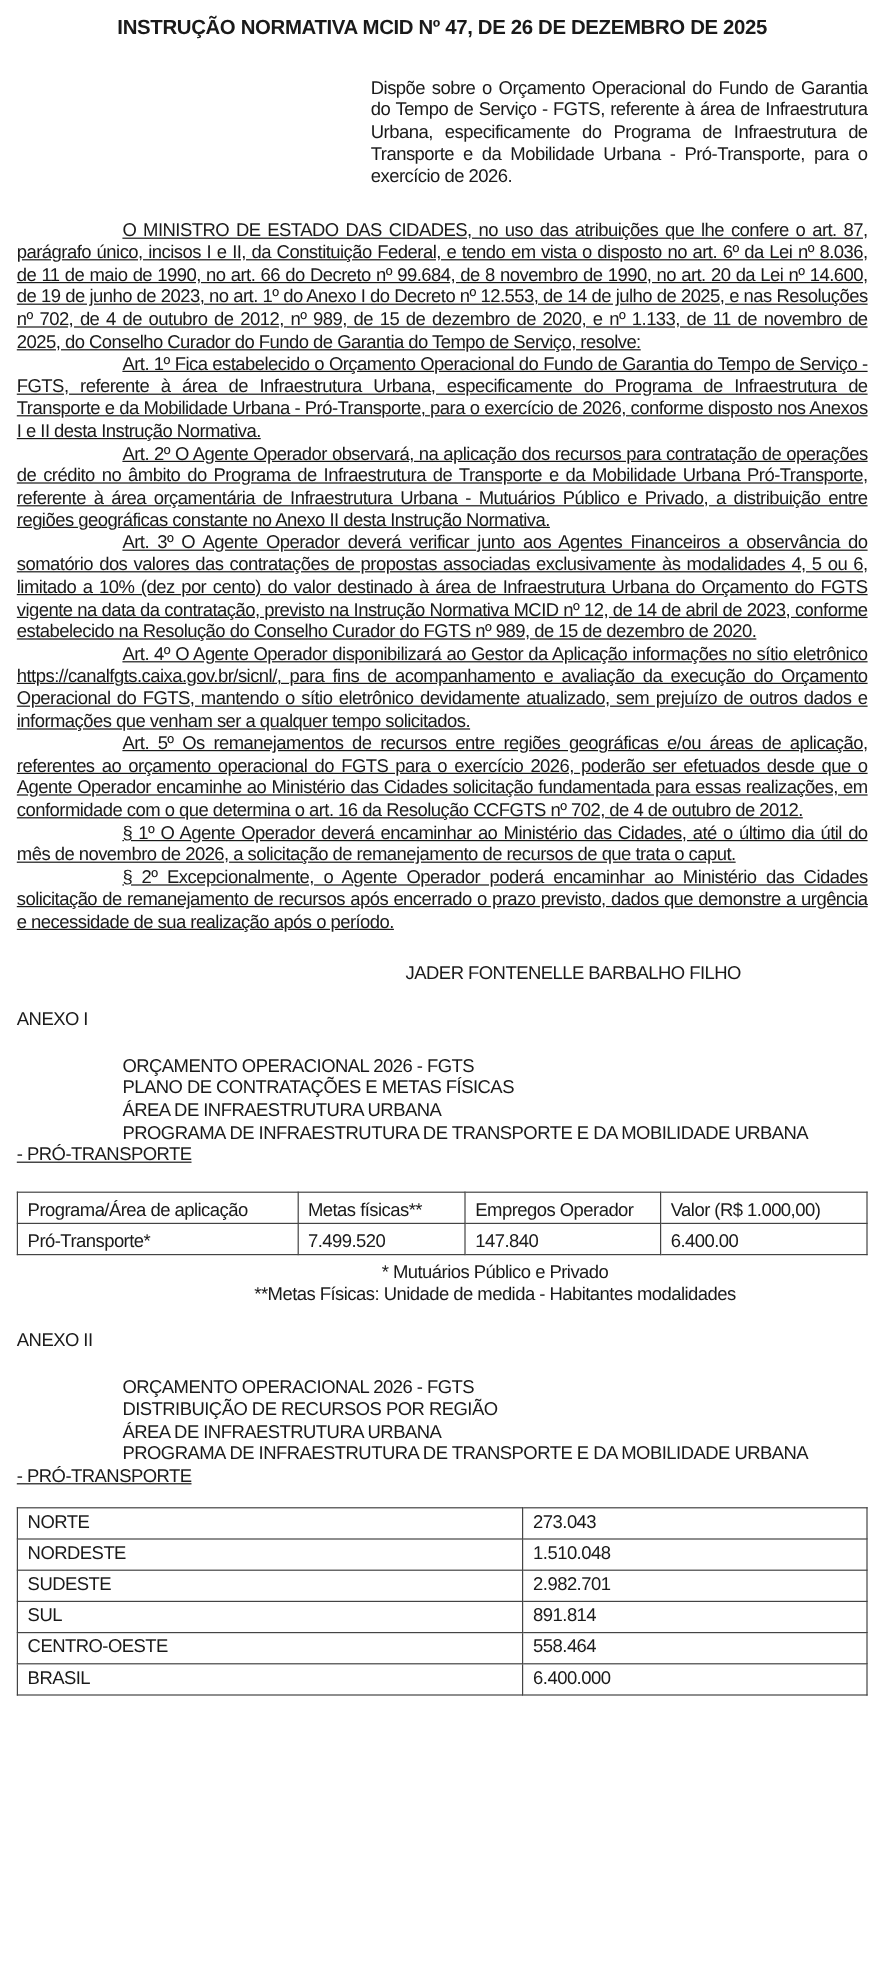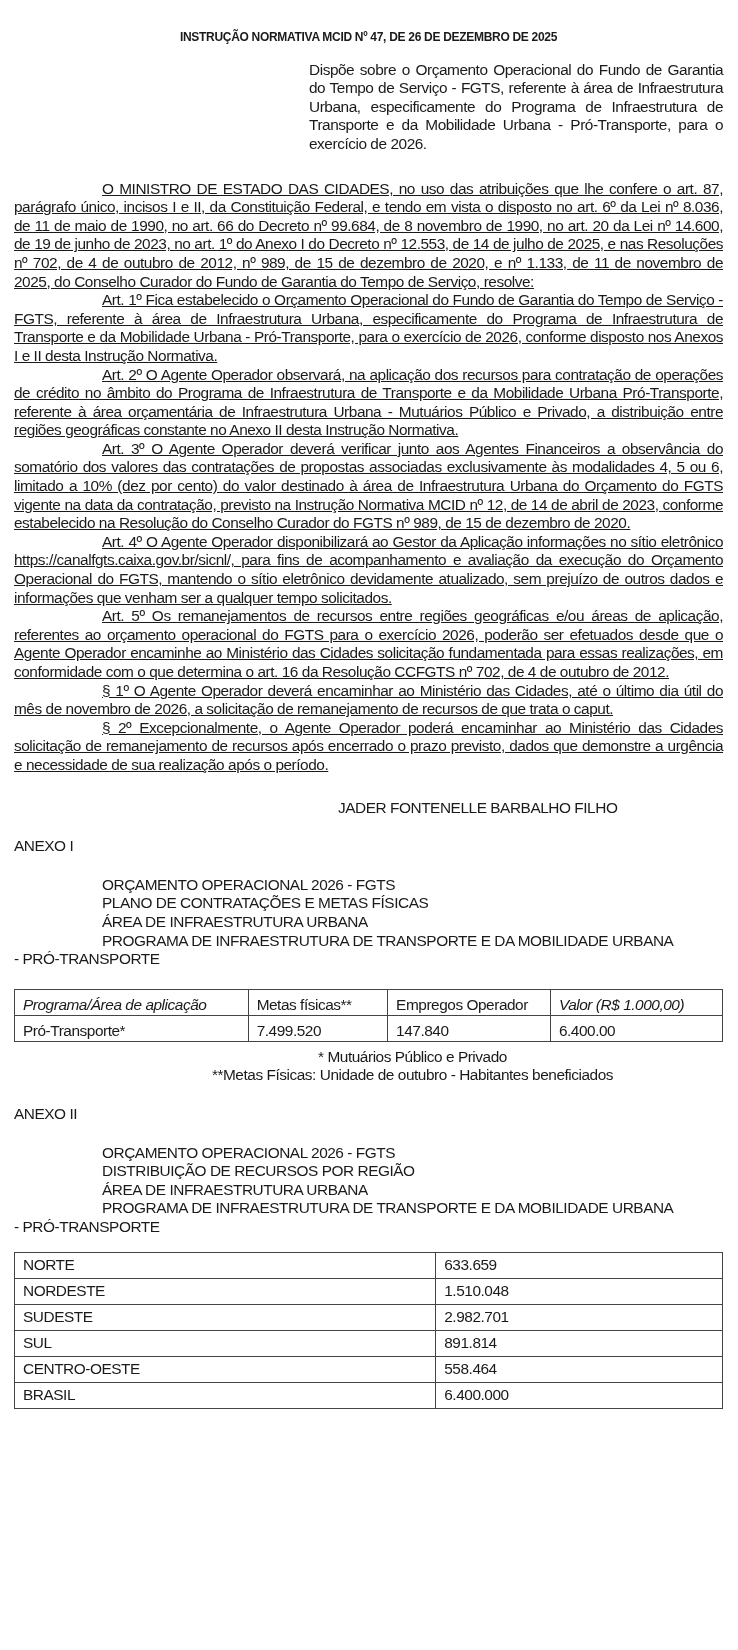--- a/index.html
+++ b/index.html
@@ -16,62 +16,62 @@
     left: 14px;
     right: 15px;
     top: 0;
     font-size: 15.4px;
     line-height: 18.6px;
     letter-spacing: -0.45px;
   }
   .title {
     text-align: center;
     font-weight: bold;
-    font-size: 12px;
-    margin-top: 28px;
+    font-size: 17px;
+    margin-top: 14px;
     letter-spacing: -0.3px;
   }
   .ementa {
     margin-left: 295px;
-    margin-top: 14px;
+    margin-top: 32px;
     text-align: justify;
   }
   .para {
     text-align: justify;
     text-indent: 88px;
     margin: 0;
     text-decoration: underline;
   }
   .preamble { margin-top: 26px; }
   .signature {
     margin-left: 324px;
     margin-top: 24px;
   }
   .annex-title {
     margin-top: 20px;
   }
   .annex-head {
     margin-top: 20px;
   }
   .annex-head div { padding-left: 88px; }
-  .annex-head .wrap { padding-left: 0; }
+  .annex-head .wrap { padding-left: 0; text-decoration: underline; }
   table {
     border-collapse: collapse;
     width: 100%;
     font-size: 15.4px;
     line-height: 17px;
   }
   td {
     border: 1px solid #444;
     vertical-align: top;
     padding: 4px 6px 2px 8px;
   }
   .t1 { margin-top: 20px; }
   .t1 td { padding-top: 6px; }
-  .justify-cell { text-align: justify; text-align-last: left; font-style: italic; }
+  .justify-cell { text-align: justify; text-align-last: left; }
   .notes { margin-top: 6px; }
   .notes div { padding-left: 88px; text-align: center; }
   .t2 { margin-top: 16px; }
   .t2 td { height: 21px; padding: 3px 8px 1px 8px; }
   .t2 .hdr td { height: 40px; padding-top: 6px; }
   .indent-unit { padding-left: 48px; }
 </style>
 </head>
 <body>
 
@@ -121,42 +121,42 @@
       <td>Pró-Transporte*</td>
       <td>7.499.520</td>
       <td>147.840</td>
       <td>6.400.00</td>
     </tr>
   </tbody>
     </table>
 
   <div class="notes">
     <div>* Mutuários Público e Privado</div>
-    <div>**Metas Físicas: Unidade de outubro - Habitantes beneficiados</div>
+    <div>**Metas Físicas: Unidade de medida - Habitantes modalidades</div>
   </div>
 
   <div class="annex-title">ANEXO II</div>
 
   <div class="annex-head">
     <div>ORÇAMENTO OPERACIONAL 2026 - FGTS</div>
     <div>DISTRIBUIÇÃO DE RECURSOS POR REGIÃO</div>
     <div>ÁREA DE INFRAESTRUTURA URBANA</div>
     <div>PROGRAMA DE INFRAESTRUTURA DE TRANSPORTE E DA MOBILIDADE URBANA</div>
     <div class="wrap">- PRÓ-TRANSPORTE</div>
   </div>
 
   <table class="t2">
     <colgroup>
       <col style="width:59.5%">
       <col style="width:40.5%">
     </colgroup>
     <tbody>
     <tr>
       <td>NORTE</td>
-      <td>633.659</td>
+      <td>273.043</td>
     </tr>
     <tr>
       <td>NORDESTE</td>
       <td>1.510.048</td>
     </tr>
     <tr>
       <td>SUDESTE</td>
       <td>2.982.701</td>
     </tr>
     <tr>

